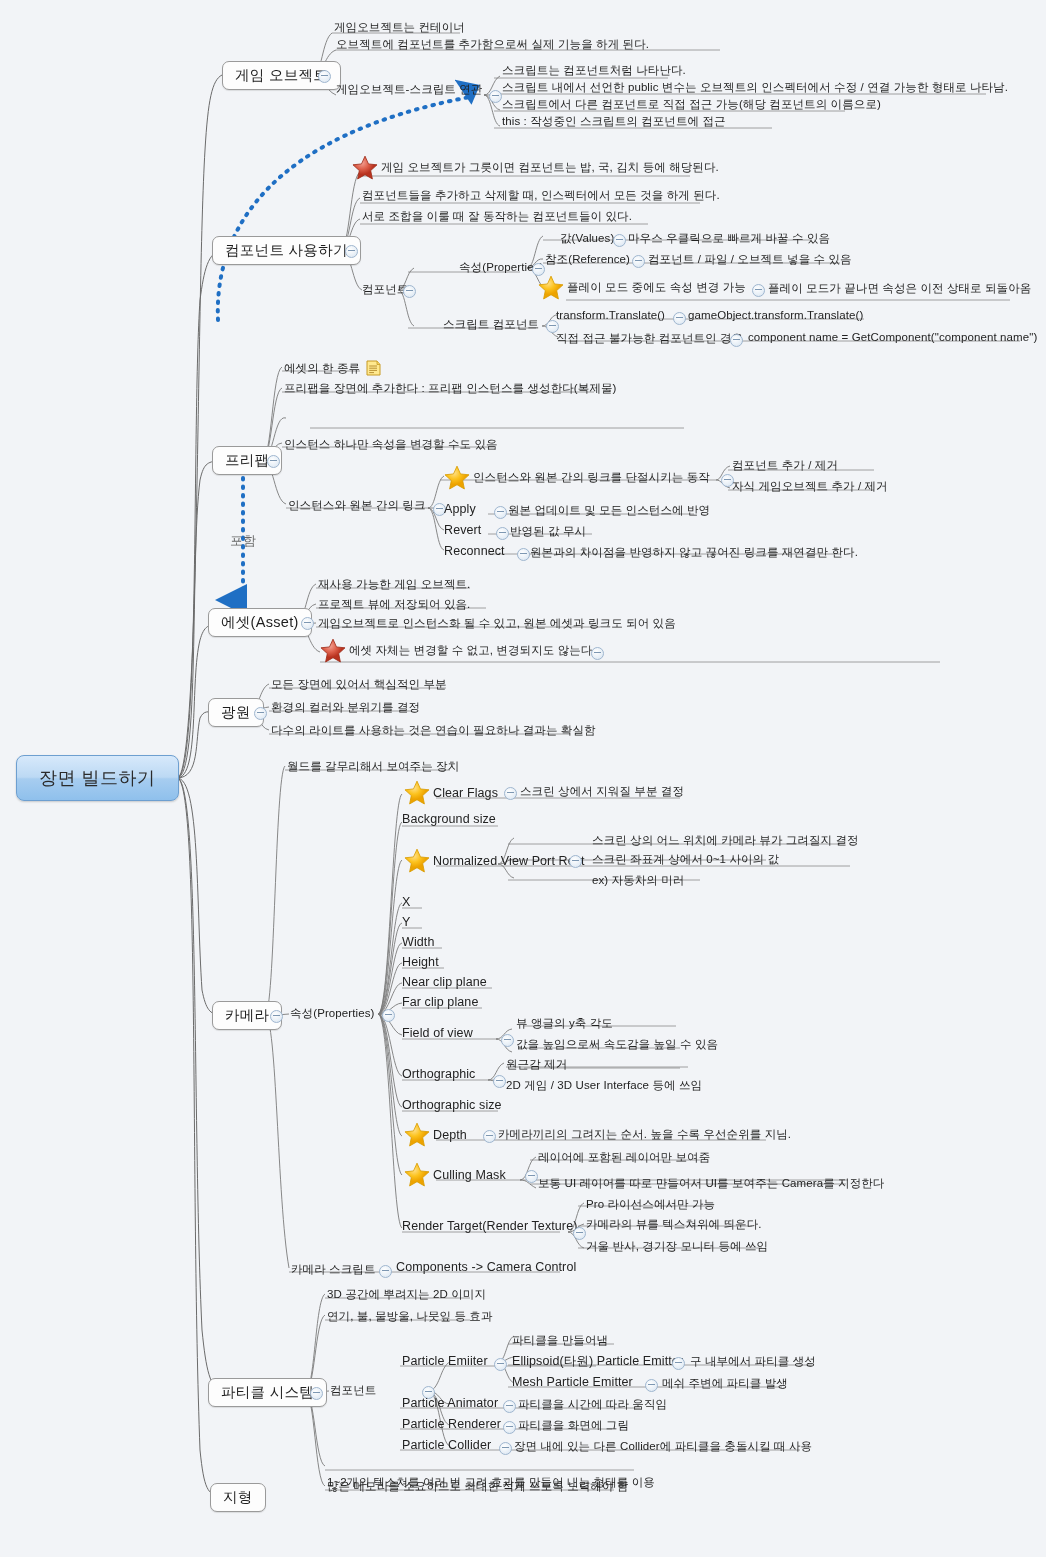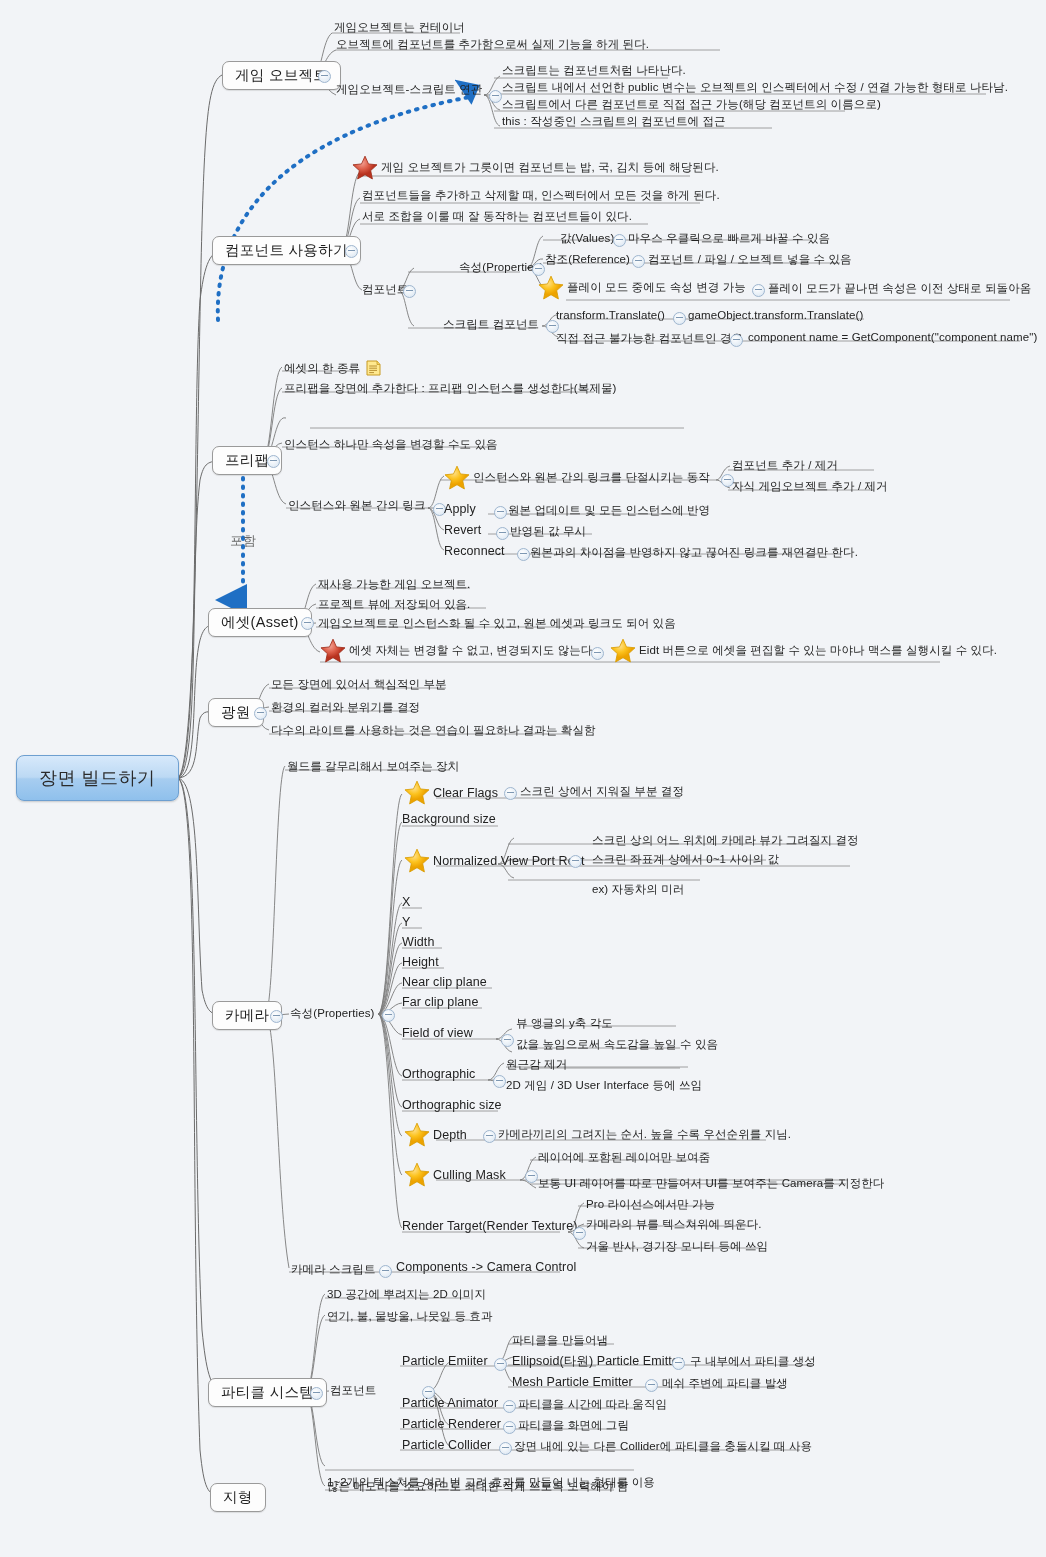--- a/index.html
+++ b/index.html
@@ -513,26 +513,20 @@
     <span>게임오브젝트로 인스턴스화 될 수 있고, 원본 에셋과 링크도 되어 있음</span>
     </div>
 
   <div class="node leaf" style="left:320px;top:638px;">
     <svg class="star" viewBox="0 0 32 30">
       <path d="M16,1 L20.3,10.6 L30.8,11.7 L23,18.8 L25.1,29.1 L16,23.9 L6.9,29.1 L9,18.8 L1.2,11.7 L11.7,10.6 Z" fill="url(#gr1)" stroke="#9c2a18" stroke-width="1"></path>
     </svg>
     <span>에셋 자체는 변경할 수 없고, 변경되지도 않는다.</span>
     </div>
   <span class="toggle" style="position:absolute;left:586px;top:647px;"></span>
-  <div class="node leaf" style="left:610px;top:638px;">
-    <svg class="star" viewBox="0 0 32 30">
-      <path d="M16,1 L20.3,10.6 L30.8,11.7 L23,18.8 L25.1,29.1 L16,23.9 L6.9,29.1 L9,18.8 L1.2,11.7 L11.7,10.6 Z" fill="url(#gy1)" stroke="#d79b00" stroke-width="1"></path>
-    </svg>
-    <span>Eidt 버튼으로 에셋을 편집할 수 있는 마야나 맥스를 실행시킬 수 있다.</span>
-    </div>
 
   <div class="node lvl1" style="left:208px;top:698px;">
     <span>광원</span>
   </div>
   <span class="toggle" style="position:absolute;left:249px;top:707px;"></span>
 
   <div class="node leaf" style="left:271px;top:677px;">
     <span>모든 장면에 있어서 핵심적인 부분</span>
     </div>
   <div class="node leaf" style="left:271px;top:700px;">
@@ -577,21 +571,21 @@
     </svg>
     <span>Normalized View Port Rect</span>
     </div>
   <span class="toggle" style="position:absolute;left:564px;top:855px;"></span>
   <div class="node leaf" style="left:592px;top:833px;">
     <span>스크린 상의 어느 위치에 카메라 뷰가 그려질지 결정</span>
     </div>
   <div class="node leaf" style="left:592px;top:852px;">
     <span>스크린 좌표계 상에서 0~1 사이의 값</span>
     </div>
-  <div class="node leaf" style="left:592px;top:873px;margin-top:9px;">
+  <div class="node leaf" style="left:592px;top:873px;">
     <span>ex) 자동차의 미러</span>
     </div>
 
   <div class="node leaf big" style="left:402px;top:895px;">
     <span>X</span>
     </div>
   <div class="node leaf big" style="left:402px;top:915px;">
     <span>Y</span>
     </div>
   <div class="node leaf big" style="left:402px;top:935px;">

